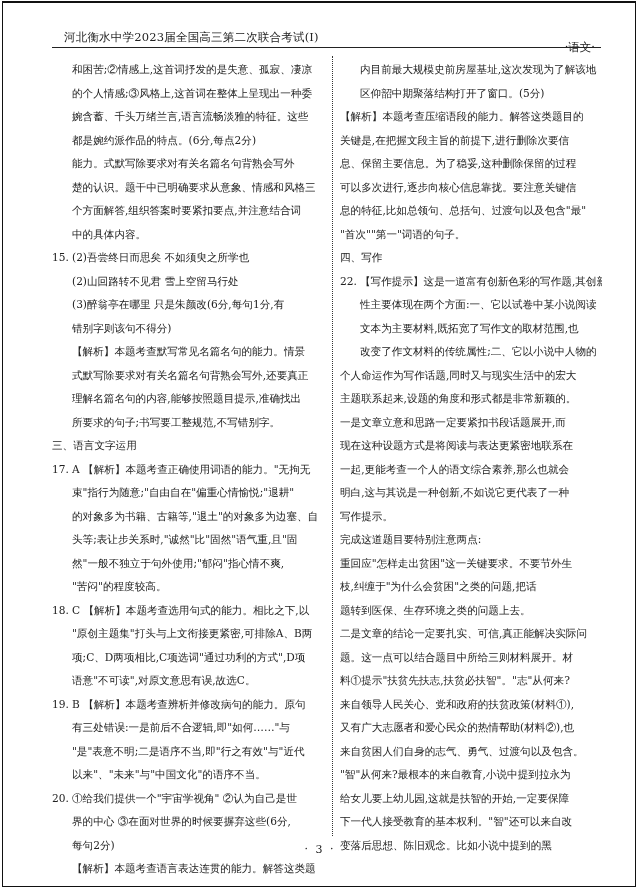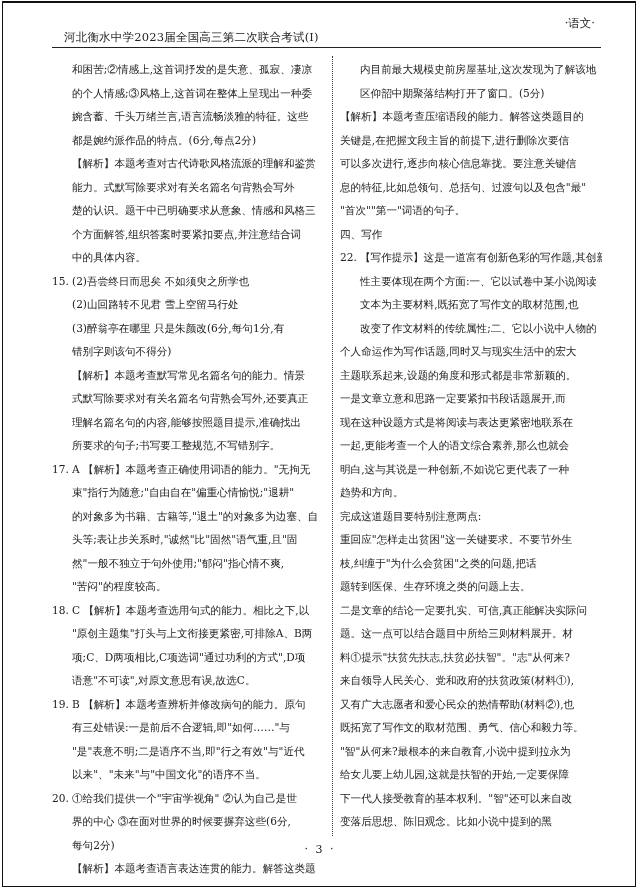--- a/index.html
+++ b/index.html
@@ -9,21 +9,21 @@
     }
     .frame {
       position: absolute; left: 2px; top: 1px; width: 634px; height: 886px;
       border: 1px solid #111; border-top: 2px solid #111; box-sizing: border-box;
     }
     .header {
       position: absolute; left: 52px; top: 30px; width: 430px; height: 20px;
       font-size: 11.5px; letter-spacing: 0.2px; color: #222; white-space: nowrap; margin-left: 12px;
     }
     .header-subject {
-      position: absolute; left: 525px; top: 16px; width: 70px; text-align: right;
+      position: absolute; left: 525px; top: 40px; width: 70px; text-align: right;
       font-size: 11.5px; color: #222; white-space: nowrap;
     }
     .header-rule {
       position: absolute; left: 52px; top: 47px; width: 549px; height: 0;
       border-top: 1.5px solid #222;
     }
     .col {
       position: absolute; top: 58px; font-size: 10.6px; line-height: 23.5px; color: #222;
     }
     .col-left { left: 52px; width: 278px; }
@@ -49,33 +49,33 @@
 
 <div class="header">河北衡水中学2023届全国高三第二次联合考试(Ⅰ)</div>
 <div class="header-subject">·语文·</div>
 <div class="header-rule"></div>
 
 <div class="col col-left" id="left-col">
     <div class="line indent"><span>和困苦;②情感上,这首词抒发的是失意、孤寂、凄凉</span></div>
     <div class="line indent"><span>的个人情感;③风格上,这首词在整体上呈现出一种委</span></div>
     <div class="line indent"><span>婉含蓄、千头万绪兰言,语言流畅淡雅的特征。这些</span></div>
     <div class="line indent"><span>都是婉约派作品的特点。(6分,每点2分)</span></div>
-    <div class="line indent"><span><span class="bold">【解析】</span>本题考查对古代诗歌风格流派的理解和鉴赏</span></div>
     <div class="line indent"><span>能力。式默写除要求对有关名篇名句背熟会写外</span></div>
     <div class="line indent"><span>楚的认识。题干中已明确要求从意象、情感和风格三</span></div>
     <div class="line indent"><span>个方面解答,组织答案时要紧扣要点,并注意结合词</span></div>
     <div class="line indent"><span>中的具体内容。</span></div>
     <div class="line"><span class="num">15.</span><span>(2)吾尝终日而思矣  不如须臾之所学也</span></div>
     <div class="line indent"><span>(2)山回路转不见君  雪上空留马行处</span></div>
     <div class="line indent"><span>(3)醉翁亭在哪里  只是朱颜改(6分,每句1分,有</span></div>
     <div class="line indent"><span>错别字则该句不得分)</span></div>
     <div class="line indent"><span><span class="bold">【解析】</span>本题考查默写常见名篇名句的能力。情景</span></div>
     <div class="line indent"><span>式默写除要求对有关名篇名句背熟会写外,还要真正</span></div>
     <div class="line indent"><span>理解名篇名句的内容,能够按照题目提示,准确找出</span></div>
     <div class="line indent"><span>所要求的句子;书写要工整规范,不写错别字。</span></div>
+    <div class="line section-title"><span>三、语言文字运用</span></div>
     <div class="line"><span class="num">17.</span><span>A <span class="bold">【解析】</span>本题考查正确使用词语的能力。"无拘无</span></div>
     <div class="line indent"><span>束"指行为随意;"自由自在"偏重心情愉悦;"退耕"</span></div>
     <div class="line indent"><span>的对象多为书籍、古籍等,"退土"的对象多为边塞、自</span></div>
     <div class="line indent"><span>头等;表让步关系时,"诚然"比"固然"语气重,且"固</span></div>
     <div class="line indent"><span>然"一般不独立于句外使用;"郁闷"指心情不爽,</span></div>
     <div class="line indent"><span>"苦闷"的程度较高。</span></div>
     <div class="line"><span class="num">18.</span><span>C <span class="bold">【解析】</span>本题考查选用句式的能力。相比之下,以</span></div>
     <div class="line indent"><span>"原创主题集"打头与上文衔接更紧密,可排除A、B两</span></div>
     <div class="line indent"><span>项;C、D两项相比,C项选词"通过功利的方式",D项</span></div>
     <div class="line indent"><span>语意"不可读",对原文意思有误,故选C。</span></div>
@@ -87,44 +87,45 @@
     <div class="line indent"><span>界的中心  ③在面对世界的时候要摒弃这些(6分,</span></div>
     <div class="line indent"><span>每句2分)</span></div>
     <div class="line indent"><span><span class="bold">【解析】</span>本题考查语言表达连贯的能力。解答这类题</span></div>
   </div>
 <div class="divider"></div>
 <div class="col col-right" id="right-col">
     <div class="line indent"><span>内目前最大规模史前房屋基址,这次发现为了解该地</span></div>
     <div class="line indent"><span>区仰韶中期聚落结构打开了窗口。(5分)</span></div>
     <div class="line"><span><span class="bold">【解析】</span>本题考查压缩语段的能力。解答这类题目的</span></div>
     <div class="line"><span>关键是,在把握文段主旨的前提下,进行删除次要信</span></div>
+    <div class="line"><span>息、保留主要信息。为了稳妥,这种删除保留的过程</span></div>
     <div class="line"><span>可以多次进行,逐步向核心信息靠拢。要注意关键信</span></div>
     <div class="line"><span>息的特征,比如总领句、总括句、过渡句以及包含"最"</span></div>
     <div class="line"><span>"首次""第一"词语的句子。</span></div>
     <div class="line section-title"><span>四、写作</span></div>
     <div class="line"><span class="num">22.</span><span><span class="bold">【写作提示】</span>这是一道富有创新色彩的写作题,其创新</span></div>
     <div class="line indent"><span>性主要体现在两个方面:一、它以试卷中某小说阅读</span></div>
     <div class="line indent"><span>文本为主要材料,既拓宽了写作文的取材范围,也</span></div>
     <div class="line indent"><span>改变了作文材料的传统属性;二、它以小说中人物的</span></div>
     <div class="line"><span>个人命运作为写作话题,同时又与现实生活中的宏大</span></div>
     <div class="line"><span>主题联系起来,设题的角度和形式都是非常新颖的。</span></div>
     <div class="line"><span>一是文章立意和思路一定要紧扣书段话题展开,而</span></div>
     <div class="line"><span>现在这种设题方式是将阅读与表达更紧密地联系在</span></div>
     <div class="line"><span>一起,更能考查一个人的语文综合素养,那么也就会</span></div>
     <div class="line"><span>明白,这与其说是一种创新,不如说它更代表了一种</span></div>
-    <div class="line"><span>趋势和方向。</span></div>
+    <div class="line"><span>写作提示。</span></div>
     <div class="line"><span>完成这道题目要特别注意两点:</span></div>
     <div class="line"><span>重回应"怎样走出贫困"这一关键要求。不要节外生</span></div>
     <div class="line"><span>枝,纠缠于"为什么会贫困"之类的问题,把话</span></div>
     <div class="line"><span>题转到医保、生存环境之类的问题上去。</span></div>
     <div class="line"><span>二是文章的结论一定要扎实、可信,真正能解决实际问</span></div>
     <div class="line"><span>题。这一点可以结合题目中所给三则材料展开。材</span></div>
     <div class="line"><span>料①提示"扶贫先扶志,扶贫必扶智"。"志"从何来?</span></div>
     <div class="line"><span>来自领导人民关心、党和政府的扶贫政策(材料①),</span></div>
     <div class="line"><span>又有广大志愿者和爱心民众的热情帮助(材料②),也</span></div>
-    <div class="line"><span>既拓宽了写作文的取材范围、勇气、信心和毅力等。</span></div>
+    <div class="line"><span>来自贫困人们自身的志气、勇气、过渡句以及包含。</span></div>
     <div class="line"><span>"智"从何来?最根本的来自教育,小说中提到拉永为</span></div>
     <div class="line"><span>给女儿要上幼儿园,这就是扶智的开始,一定要保障</span></div>
     <div class="line"><span>下一代人接受教育的基本权利。"智"还可以来自改</span></div>
     <div class="line"><span>变落后思想、陈旧观念。比如小说中提到的黑</span></div>
   </div>
 
 <div class="page-num">· 3 ·</div>
 
 </body></html>

